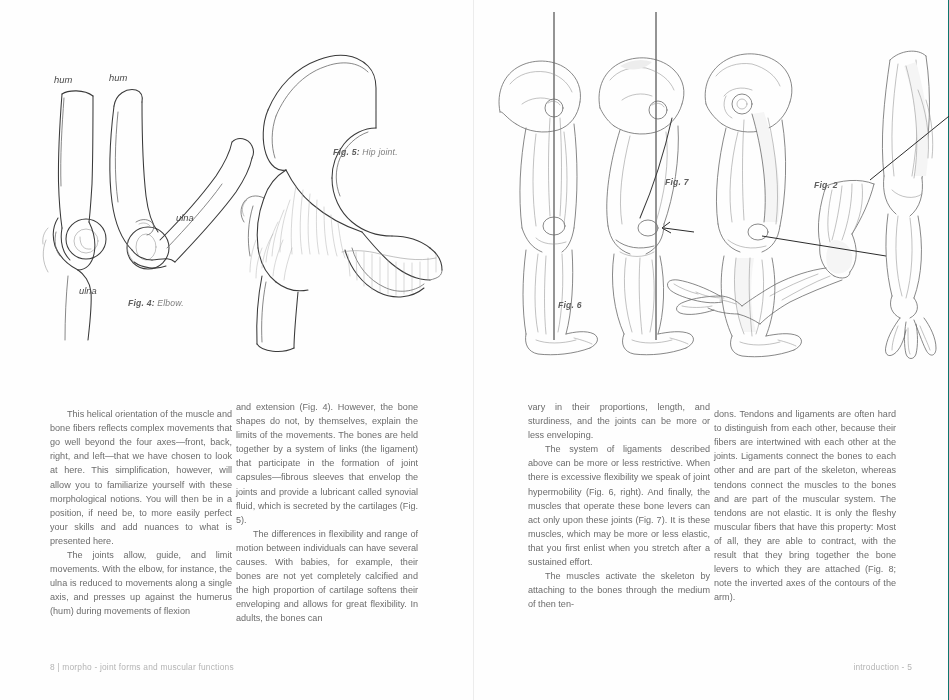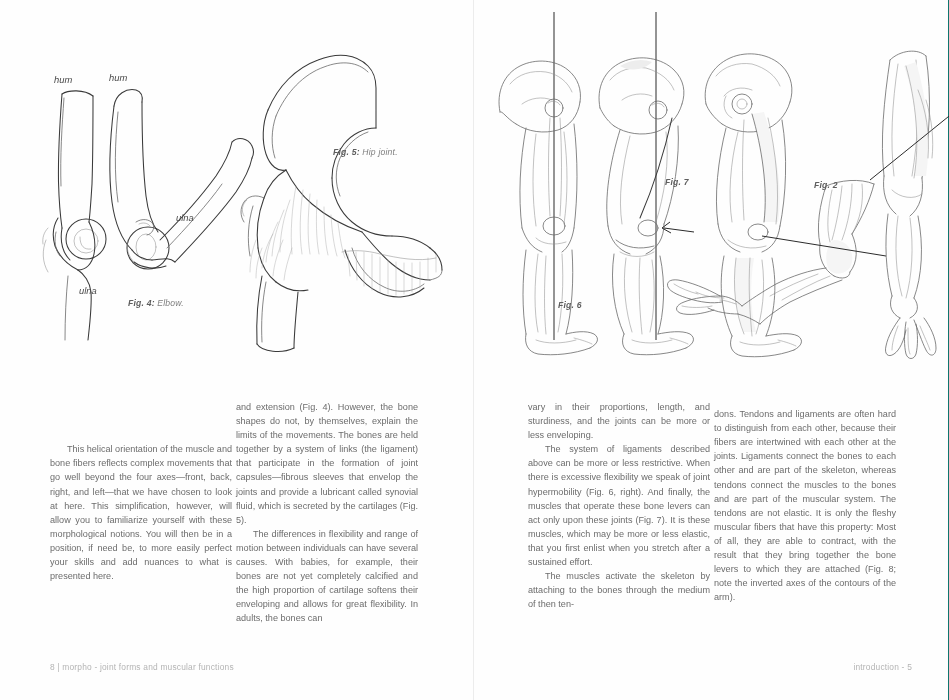--- a/index.html
+++ b/index.html
@@ -238,20 +238,21 @@
 
       <span class="fig-label" style="left:333px; top:147px;">
         <b>Fig. 5:</b>
         <span>Hip joint.</span>
       </span>
     </div>
 
     <div class="columns">
       <div class="col">
         <p class="indent">This helical orientation of the muscle and bone fibers reflects complex movements that go well beyond the four axes—front, back, right, and left—that we have chosen to look at here. This simplification, however, will allow you to familiarize yourself with these morphological notions. You will then be in a position, if need be, to more easily perfect your skills and add nuances to what is presented here.</p>
+        <p class="indent">The joints allow, guide, and limit movements. With the elbow, for instance, the ulna is reduced to movements along a single axis, and presses up against the humerus (hum) during movements of flexion</p>
       </div>
       <div class="col">
         <p>and extension (Fig. 4). However, the bone shapes do not, by themselves, explain the limits of the movements. The bones are held together by a system of links (the ligament) that participate in the formation of joint capsules—fibrous sleeves that envelop the joints and provide a lubricant called synovial fluid, which is secreted by the cartilages (Fig. 5).</p>
         <p class="indent">The differences in flexibility and range of motion between individuals can have several causes. With babies, for example, their bones are not yet completely calcified and the high proportion of cartilage softens their enveloping and allows for great flexibility. In adults, the bones can</p>
       </div>
     </div>
 
     <div class="footer left-f">8 | morpho - joint forms and muscular functions</div>
   </div>
 

